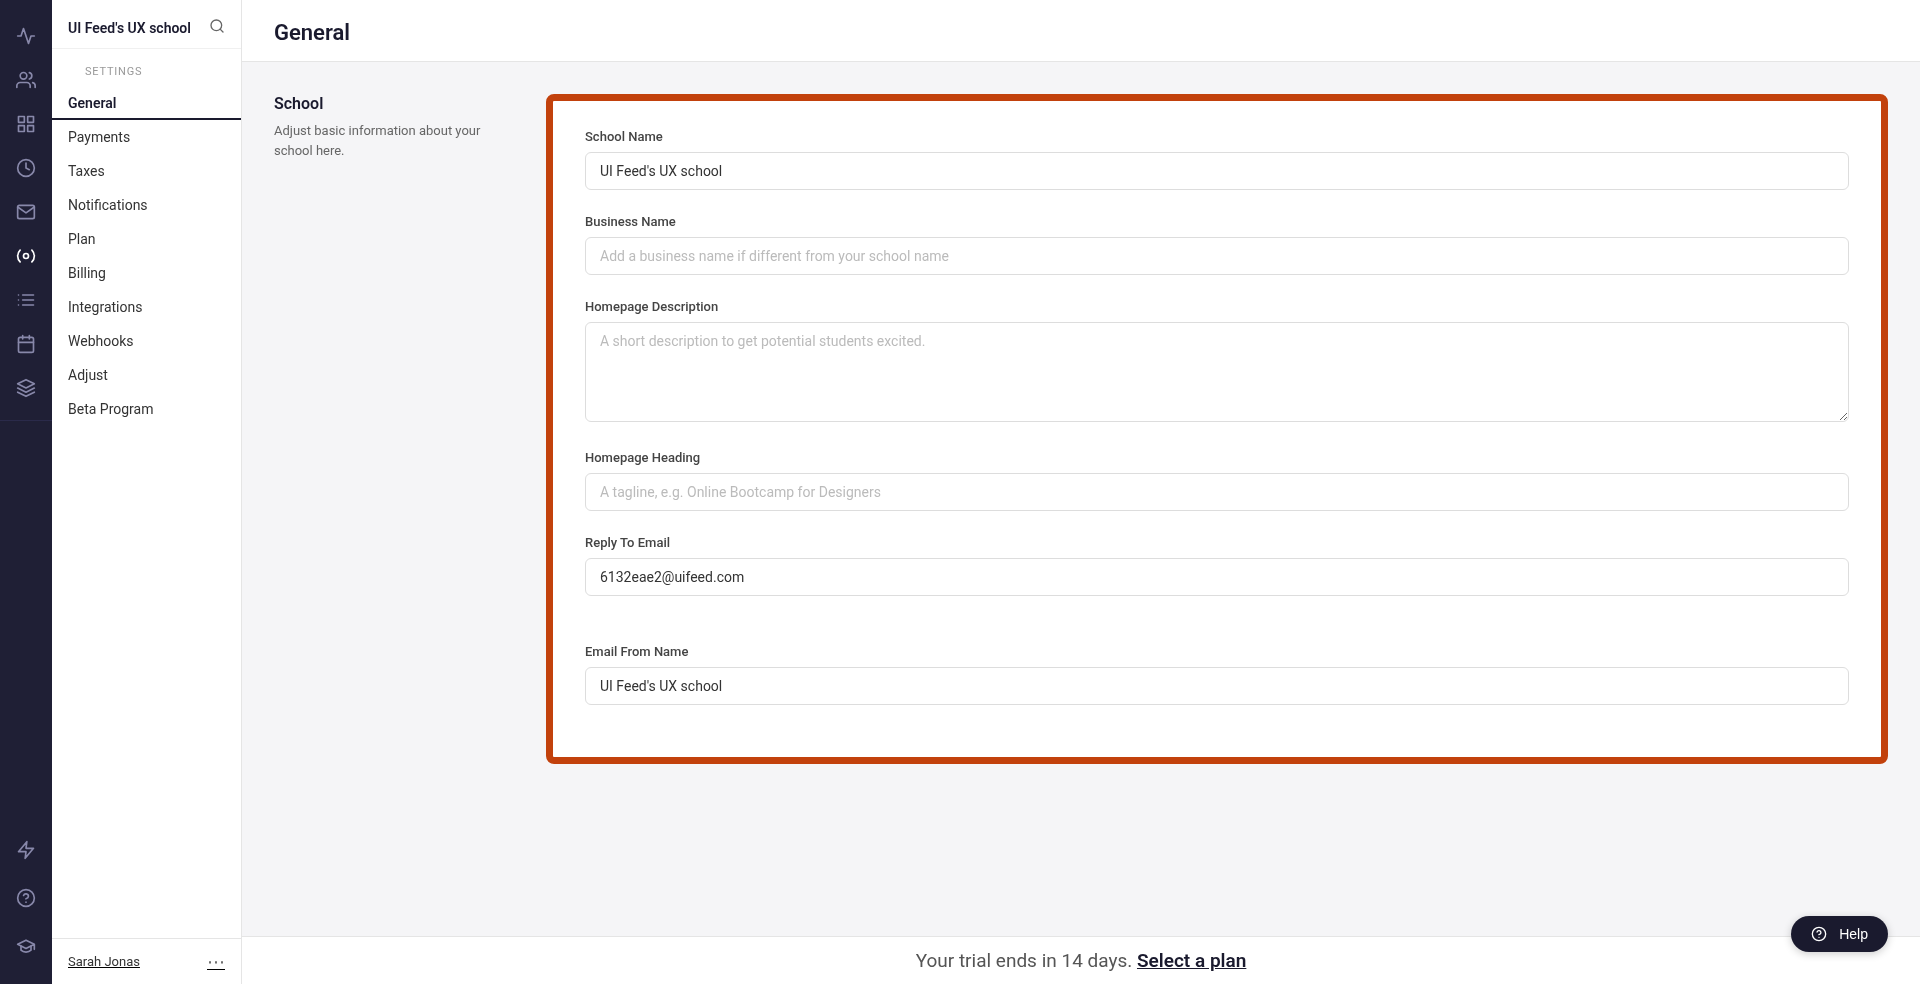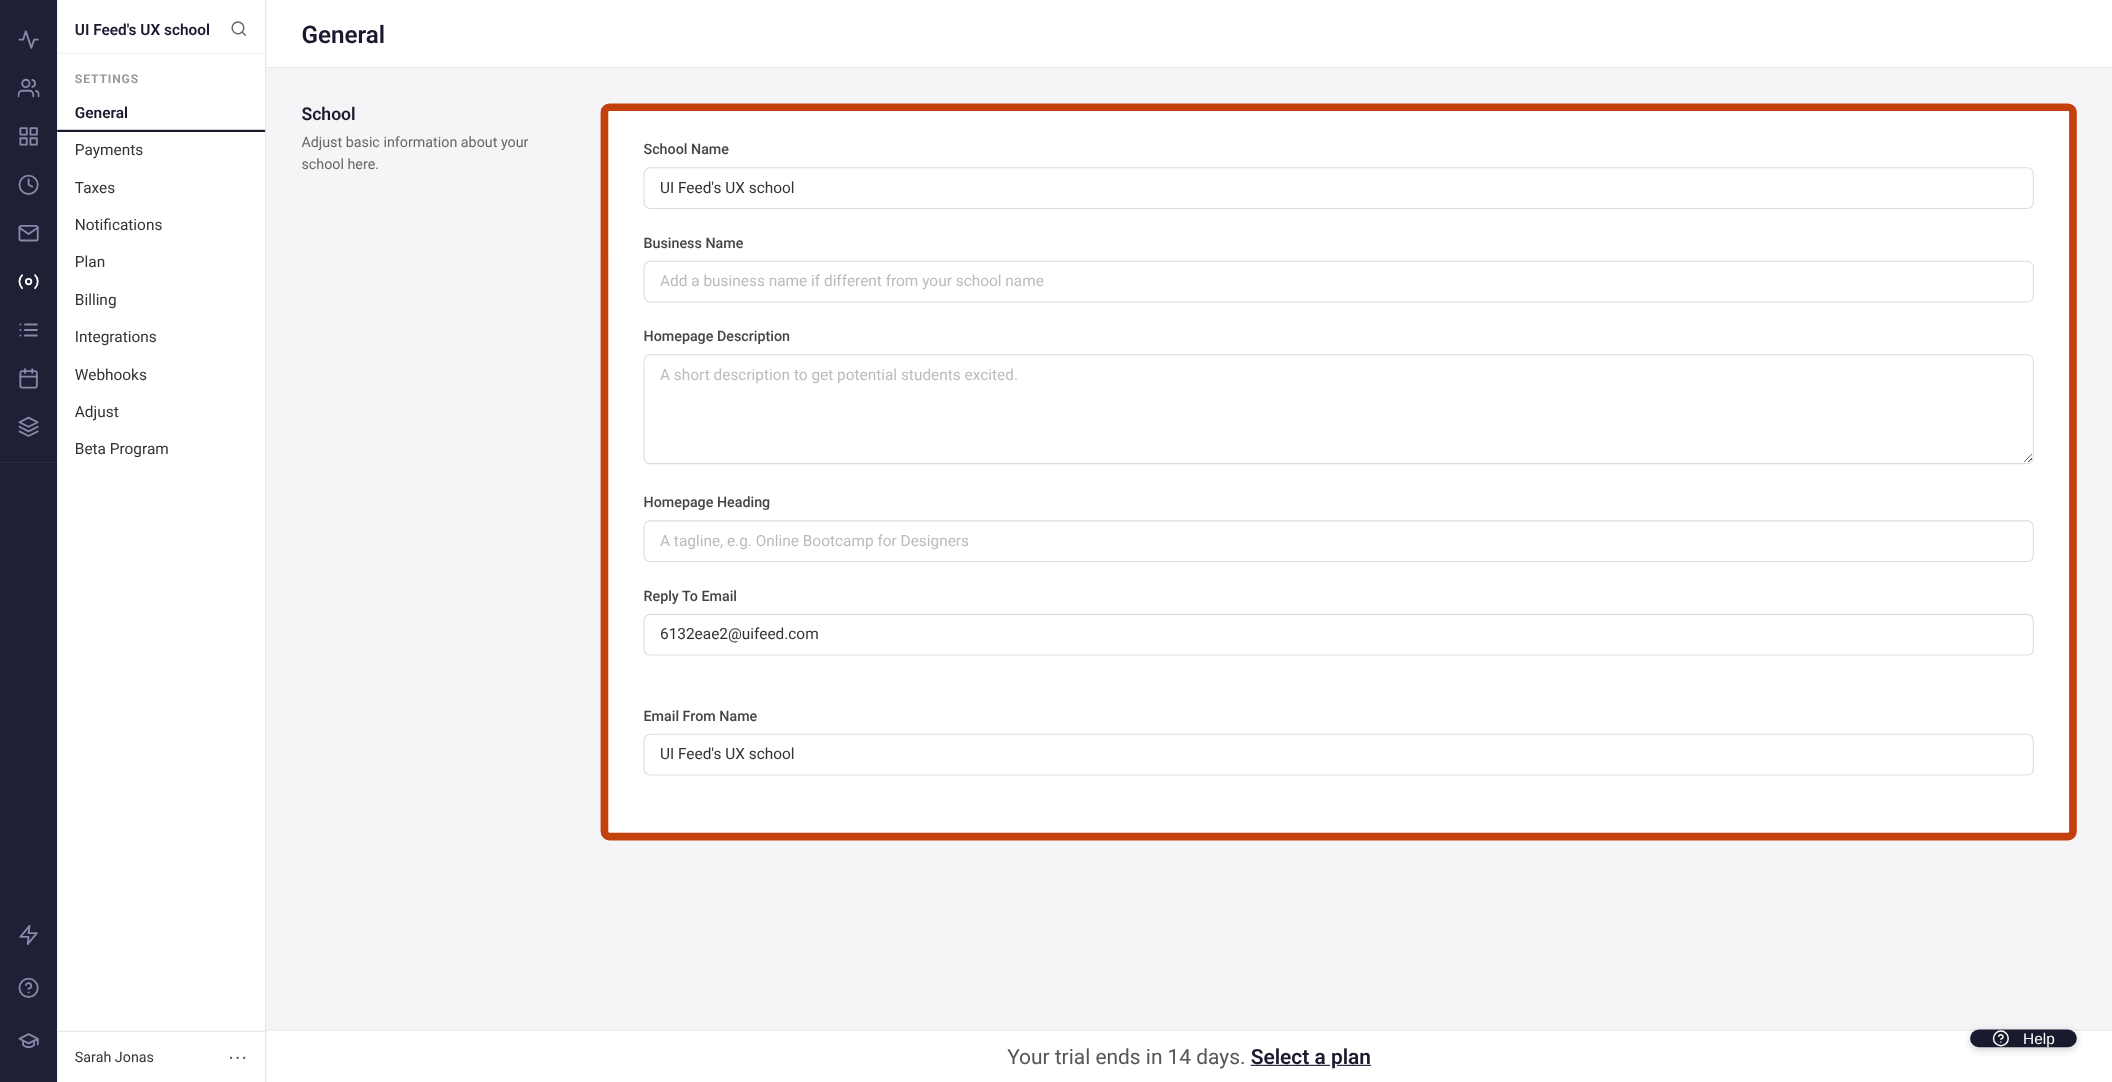--- a/index.html
+++ b/index.html
@@ -29,24 +29,25 @@
     }
     .main-sidebar .search-icon-btn {
       color: #666;
       cursor: pointer;
       font-size: 16px;
     }
 
     .settings-label {
       padding: 16px 16px 8px;
       font-size: 11px;
-      font-weight: 700;
+      font-weight: 400;
       color: #999;
       text-transform: uppercase;
       letter-spacing: 0.8px;
+      margin-left: 17px;
     }
     .sidebar-nav-item {
       padding: 9px 16px;
       font-size: 14px;
       color: #333;
       cursor: pointer;
       border-radius: 0;
       transition: background 0.15s;
     }
     .sidebar-nav-item.active {
@@ -55,20 +56,21 @@
       border-bottom: 2px solid #1a1a2e;
       padding-bottom: 7px;
     }
     .sidebar-footer {
       margin-top: auto;
       padding: 12px 16px;
       border-top: 1px solid #e5e5e5;
       display: flex;
       align-items: center;
       justify-content: space-between;
+      text-decoration: underline;
     }
     .sidebar-footer .user-name {
       font-size: 13px;
       color: #333;
     }
     .sidebar-footer .more-icon {
       color: #666;
       cursor: pointer;
       font-size: 18px;
     }
@@ -180,21 +182,21 @@
 
     
     .help-button {
       position: fixed;
       bottom: 32px;
       right: 32px;
       background: #1a1a2e;
       color: #fff;
       border: none;
       border-radius: 24px;
-      padding: 0 20px;
+      padding: 10px 20px;
       font-size: 14px;
       font-weight: 500;
       cursor: pointer;
       display: flex;
       align-items: center;
       gap: 12px;
       box-shadow: 0 2px 8px rgba(0,0,0,0.2);
     }
 
     

